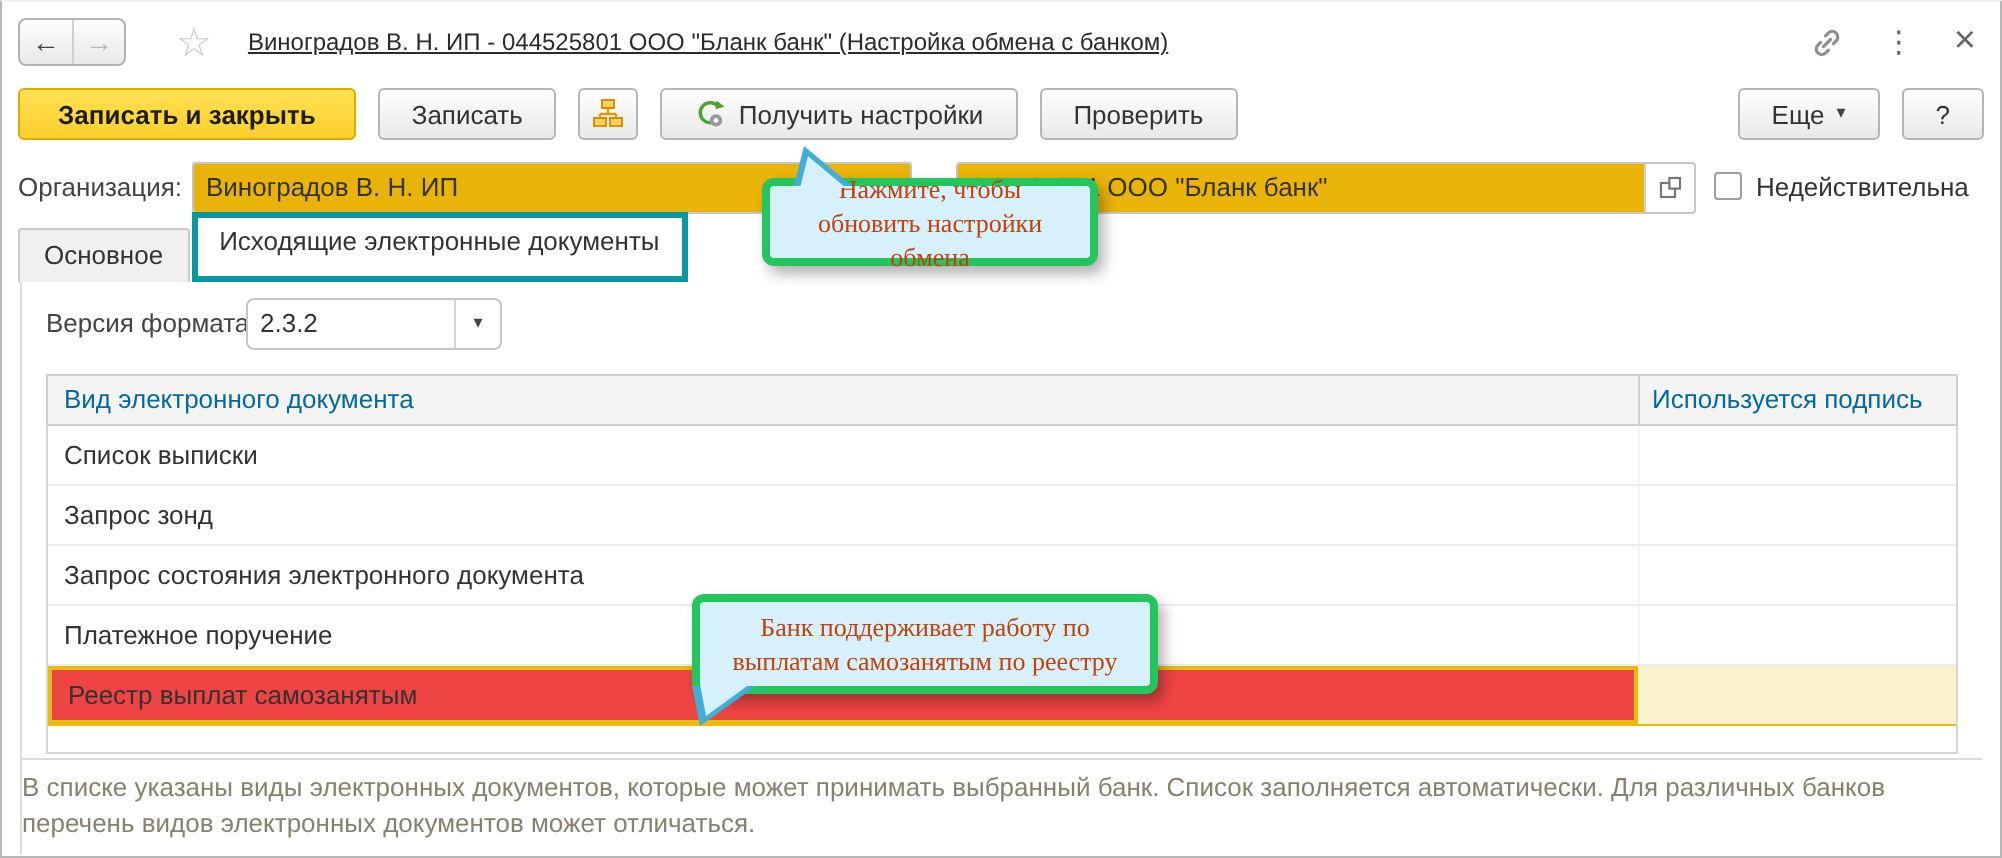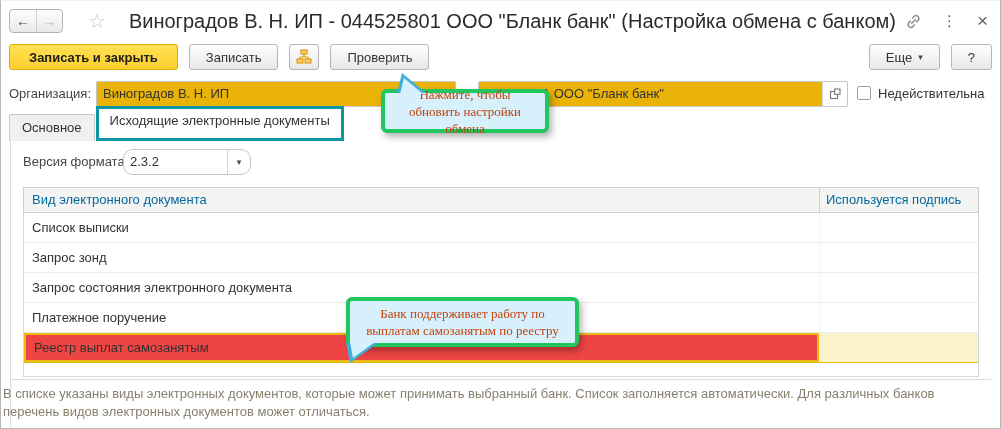--- a/index.html
+++ b/index.html
@@ -9,21 +9,21 @@
     box-sizing:border-box; border:1px solid #b6b6b6; border-top:1px solid #f2f2f2; overflow:hidden;
   }
   
   .titlebar { position:absolute; top:0; left:0; right:0; height:40px; display:flex; align-items:center; }
   .nav-group { margin-left:8px; display:flex; border:1px solid #b3b3b3; border-radius:4px; overflow:hidden;
                background:linear-gradient(#fdfdfd,#e9e9e9); }
   .nav-btn { width:26px; height:22px; line-height:22px; text-align:center; font-size:14px; color:#444;
              border:none; background:transparent; cursor:pointer; font-family:inherit; padding:0; }
   .nav-btn.disabled { color:#b9b9b9; border-left:1px solid #cfcfcf; }
   .star { margin-left:25px; font-size:20px; color:#c9c9c9; font-family:"DejaVu Sans",sans-serif; cursor:pointer; }
-  .title { margin-left:23px; font-size:20px; color:#2b2b2b; white-space:nowrap; }
+  .title { margin-left:18px; font-size:12px; color:#2b2b2b; white-space:nowrap;text-decoration:underline; }
   .tb-right { position:absolute; right:12px; top:0; height:40px; display:flex; align-items:center; gap:20px; }
   .dots { font-size:15px; color:#666; font-family:"DejaVu Sans",sans-serif; cursor:pointer; line-height:14px; }
   .close { font-size:19px; color:#666; cursor:pointer; line-height:18px; }
   .link-ic { cursor:pointer; display:inline-flex; }
   
   .toolbar { position:absolute; top:42px; left:0; right:0; height:28px; display:flex; align-items:center;
              gap:11px; padding:0 8px; }
   .btn { height:26px; padding:0 16px; border:1px solid #b5b5b5; border-radius:3px;
          background:linear-gradient(#fefefe,#e8e8e8); color:#333; font-size:13px; font-family:inherit;
          display:inline-flex; align-items:center; gap:6px; cursor:pointer; box-sizing:border-box; white-space:nowrap; }
@@ -47,41 +47,41 @@
   
   .tabs { position:absolute; top:111px; left:8px; height:29px; display:flex; align-items:flex-end; }
   .tab { height:26px; line-height:26px; padding:0 12px; background:#f0f0ee; border:1px solid #c9c9c9;
          border-bottom:none; color:#333; border-radius:2px 2px 0 0; cursor:pointer; white-space:nowrap; }
   .tab.active { background:#fff; border:3px solid #0b96a3; border-radius:0; height:29px; line-height:23px;
                 margin-left:1px; padding:0 11px; }
   .panel-line { position:absolute; left:9px; top:140px; bottom:1px; width:1px; background:#dcdcdc; }
   
   .ver-label { position:absolute; left:22px; top:148px; line-height:26px; color:#444; }
   .combo { position:absolute; left:122px; top:148px; width:128px; height:26px; border:1px solid #c6c6c6;
-           border-radius:10px; background:#fff; box-sizing:border-box; cursor:pointer; }
+           border-radius:4px; background:#fff; box-sizing:border-box; cursor:pointer; }
   .combo-val { position:absolute; left:6px; top:0; line-height:24px; color:#333; }
   .combo-arrow { position:absolute; right:0; top:0; width:22px; height:24px; border-left:1px solid #d4d4d4;
                  display:flex; align-items:center; justify-content:center; color:#555; }
   
   .table { position:absolute; left:22px; top:186px; width:956px; }
   .thead { height:26px; background:#f4f4f2; border:1px solid #cfcfcf; box-sizing:border-box; display:flex;
            color:#0369a1; }
   .th1 { width:795px; line-height:24px; padding:0 8px; box-sizing:border-box; }
   .th2 { flex:1; border-left:1px solid #cfcfcf; line-height:24px; padding:0 6px; box-sizing:border-box; }
   .tbody { border:1px solid #d6d6d6; border-top:none; box-sizing:border-box; background:#fff; }
   .trow { height:30px; display:flex; border-bottom:1px solid #ececec; box-sizing:border-box; cursor:default; }
   .td1 { width:795px; line-height:29px; padding:0 8px; box-sizing:border-box; white-space:nowrap; }
   .td2 { flex:1; border-left:1px solid #f4f4f4; box-sizing:border-box; line-height:29px; padding:0 6px; }
   .trow.hl { background:#fbf1cb; border-bottom:1px solid #e9bb10; }
   .trow.hl .td1 { background:#ef4444; border:2px solid #e9bb10; line-height:25px; }
   .trow.hl .td2 { border-left:none; }
   .tfill { height:13px; }
   
   .hint-sep { position:absolute; left:9px; right:9px; top:378px; height:1px; background:#dcdcdc; }
-  .hint { position:absolute; left:2px; right:16px; top:384px; color:#87816e; line-height:18px; }
+  .hint { position:absolute; left:10px; right:16px; top:384px; color:#87816e; line-height:18px; }
   
   .callout { position:absolute; background:#d6f1fc; border:4px solid #22c55e; border-radius:6px; color:#c2410c;
              text-align:center; box-shadow:3px 4px 7px rgba(0,0,0,0.3); z-index:40; display:flex;
              align-items:center; justify-content:center; padding:4px 8px; box-sizing:border-box; line-height:17px;font-family:Liberation Serif, serif; }
   .callout1 { left:380px; top:88px; width:168px; height:44px; }
   .callout1::before { content:""; position:absolute; top:-20px; left:12px; width:0; height:0;
       border-left:5px solid transparent; border-right:24px solid transparent; border-bottom:20px solid #40aed9; }
   .callout1::after { content:""; position:absolute; top:-15px; left:15px; width:0; height:0;
       border-left:4px solid transparent; border-right:19px solid transparent; border-bottom:16px solid #d6f1fc; }
   .callout2 { left:345px; top:296px; width:233px; height:50px; }
@@ -122,20 +122,31 @@
     <button class="btn btn-icononly">
       <span>
         <svg width="16" height="16" viewBox="0 0 16 16">
           <path d="M8 5v3 M4 8v2 M12 8v2 M4 8h8" stroke="#e39b00" stroke-width="1.2" fill="none"></path>
           <rect x="5" y="1" width="6" height="4" fill="#ffcc66" stroke="#d98e00"></rect>
           <rect x="1" y="10" width="6" height="4" fill="#ffcc66" stroke="#d98e00"></rect>
           <rect x="9" y="10" width="6" height="4" fill="#ffcc66" stroke="#d98e00"></rect>
         </svg>
       </span>
     </button>
+    <button class="btn">
+      <span>
+        <svg width="16" height="16" viewBox="0 0 16 16">
+          <path d="M12.6 9.6 A5 5 0 1 1 12.3 4.6" stroke="#4aa52e" stroke-width="1.7" fill="none"></path>
+          <polygon points="11.2,1.2 15.2,4.2 10.8,5.6" fill="#4aa52e"></polygon>
+          <circle cx="11" cy="11.2" r="3.1" fill="#9a9a9a"></circle>
+          <circle cx="11" cy="11.2" r="1.2" fill="#ffffff"></circle>
+        </svg>
+      </span>
+      <span>Получить настройки</span>
+    </button>
     <button class="btn">Проверить</button>
     <button class="btn push-right">
       <span>Еще</span>
       <span class="caret">▾</span>
     </button>
     <button class="btn">?</button>
   </div>
 
   <div class="org-row">
     <span class="fld-label">Организация:</span>

